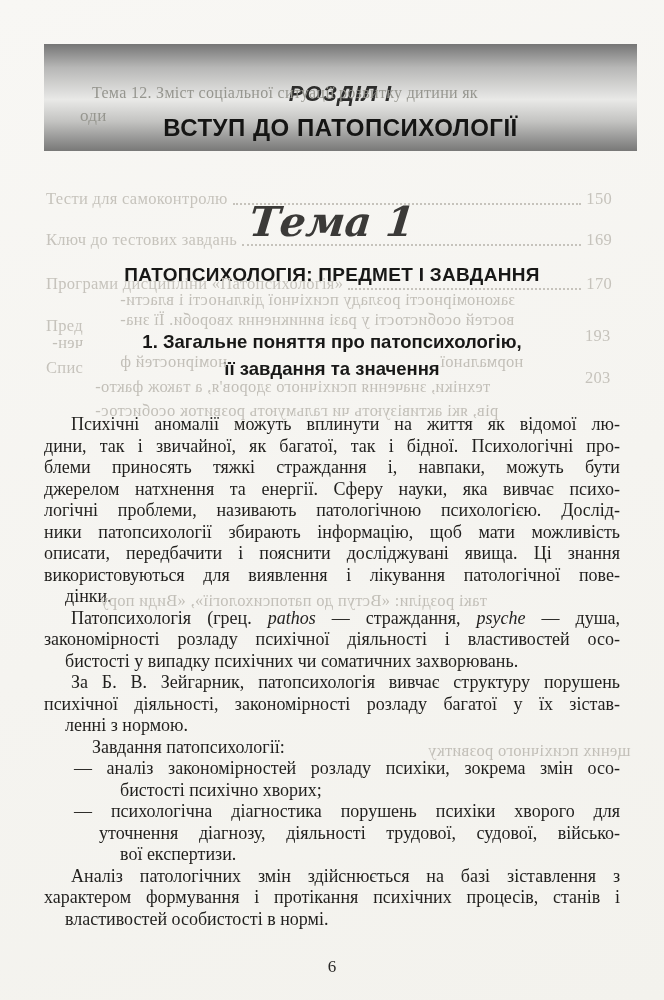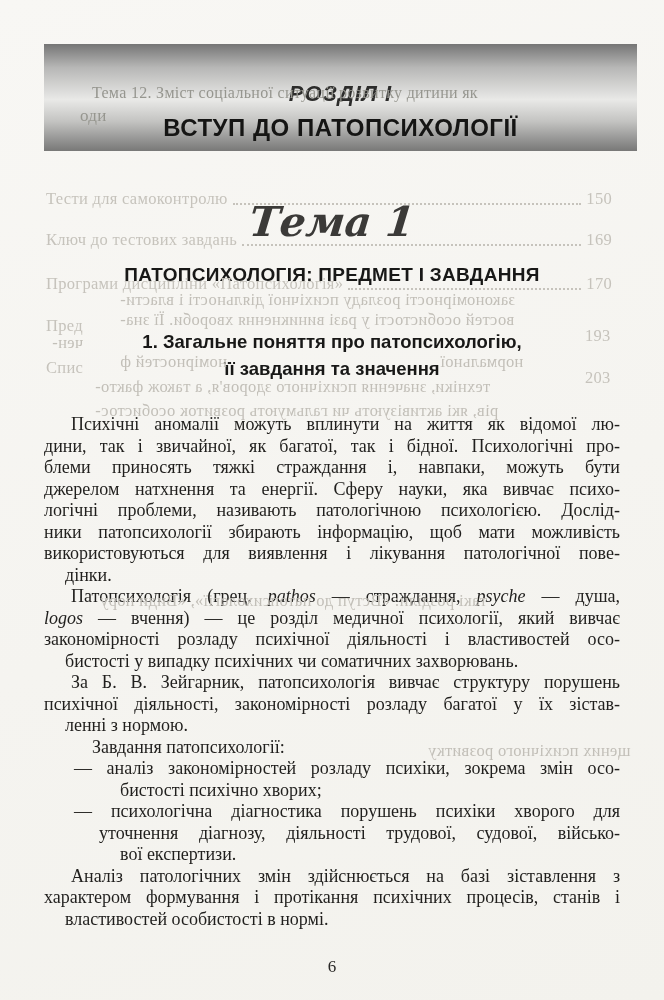--- a/index.html
+++ b/index.html
@@ -140,26 +140,26 @@
   </div>
 
   <div class="body-text" id="body-text">
       <div class="para p-normal">
         <div class="line first"><span>Психічні аномалії можуть вплинути на життя як відомої лю-</span></div>
         <div class="line"><span>дини, так і звичайної, як багатої, так і бідної. Психологічні про-</span></div>
         <div class="line"><span>блеми приносять тяжкі страждання і, навпаки, можуть бути</span></div>
         <div class="line"><span>джерелом натхнення та енергії. Сферу науки, яка вивчає психо-</span></div>
         <div class="line"><span>логічні проблеми, називають патологічною психологією. Дослід-</span></div>
         <div class="line"><span>ники патопсихології збирають інформацію, щоб мати можливість</span></div>
+        <div class="line"><span>описати, передбачити і пояснити досліджувані явища. Ці знання</span></div>
         <div class="line"><span>використовуються для виявлення і лікування патологічної пове-</span></div>
         <div class="line last"><span>дінки.</span></div>
       </div>
       <div class="para p-normal">
         <div class="line first"><span>Патопсихологія (грец. </span><i>pathos</i><span> — страждання, </span><i>psyche</i><span> — душа,</span></div>
-        <div class="line"><i>logos</i><span> — вчення) — це розділ медичної психології, який вивчає</span></div>
         <div class="line"><span>закономірності розладу психічної діяльності і властивостей осо-</span></div>
         <div class="line last"><span>бистості у випадку психічних чи соматичних захворювань.</span></div>
       </div>
       <div class="para p-normal">
         <div class="line first"><span>За Б. В. Зейгарник, патопсихологія вивчає структуру порушень</span></div>
         <div class="line"><span>психічної діяльності, закономірності розладу багатої у їх зістав-</span></div>
         <div class="line last"><span>ленні з нормою.</span></div>
       </div>
       <div class="para p-normal">
         <div class="line first last"><span>Завдання патопсихології:</span></div>

